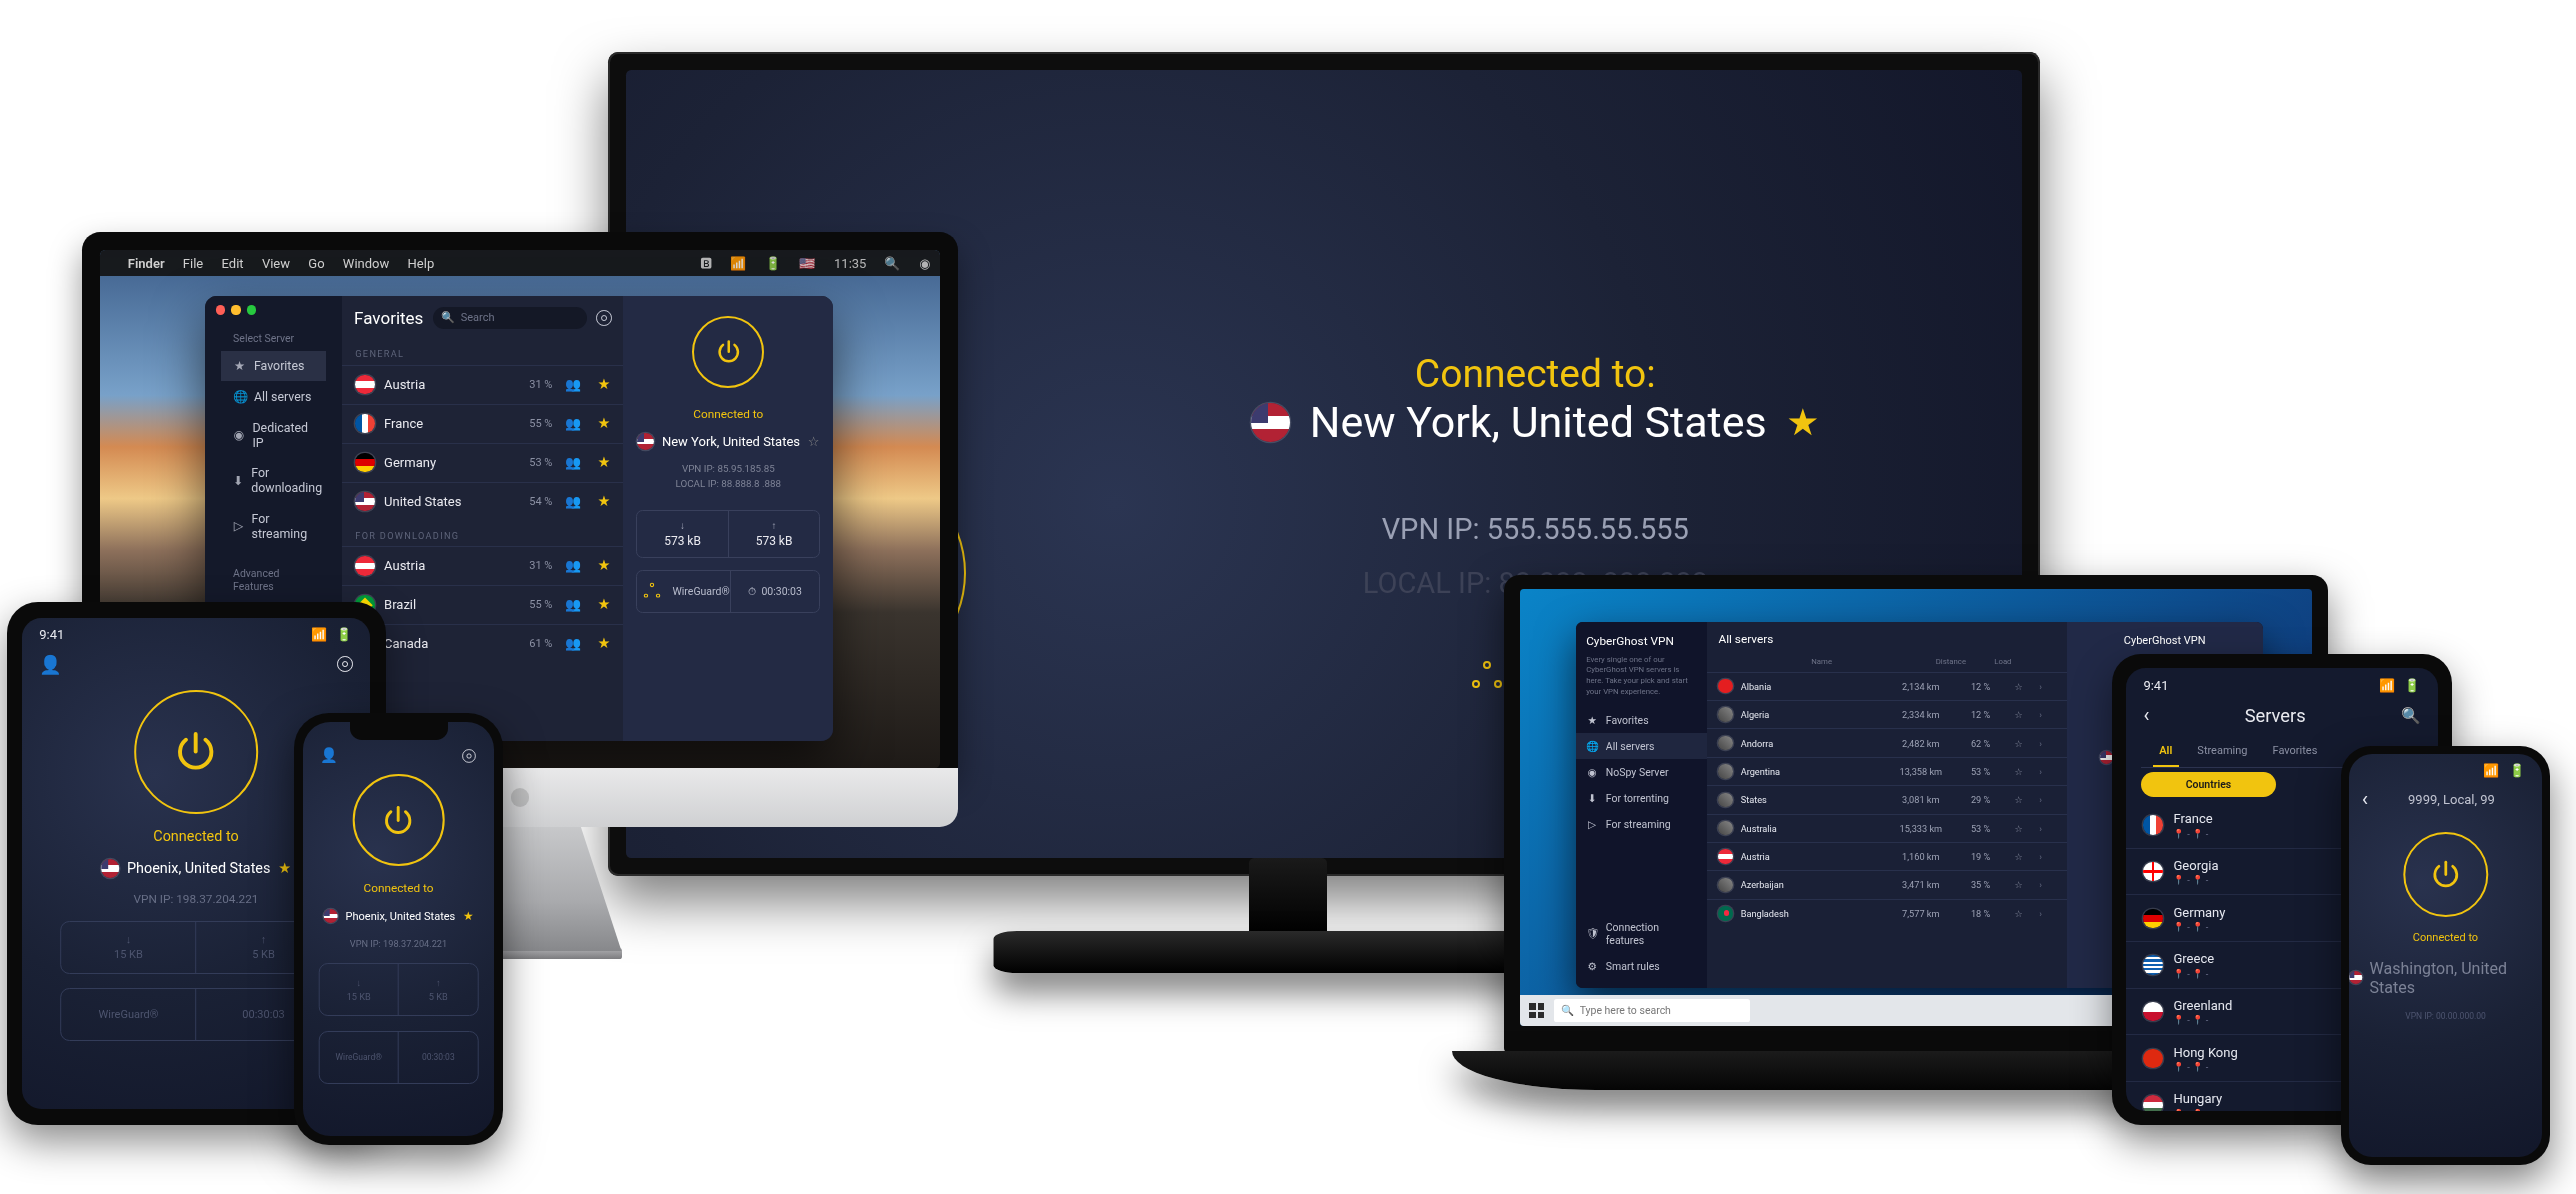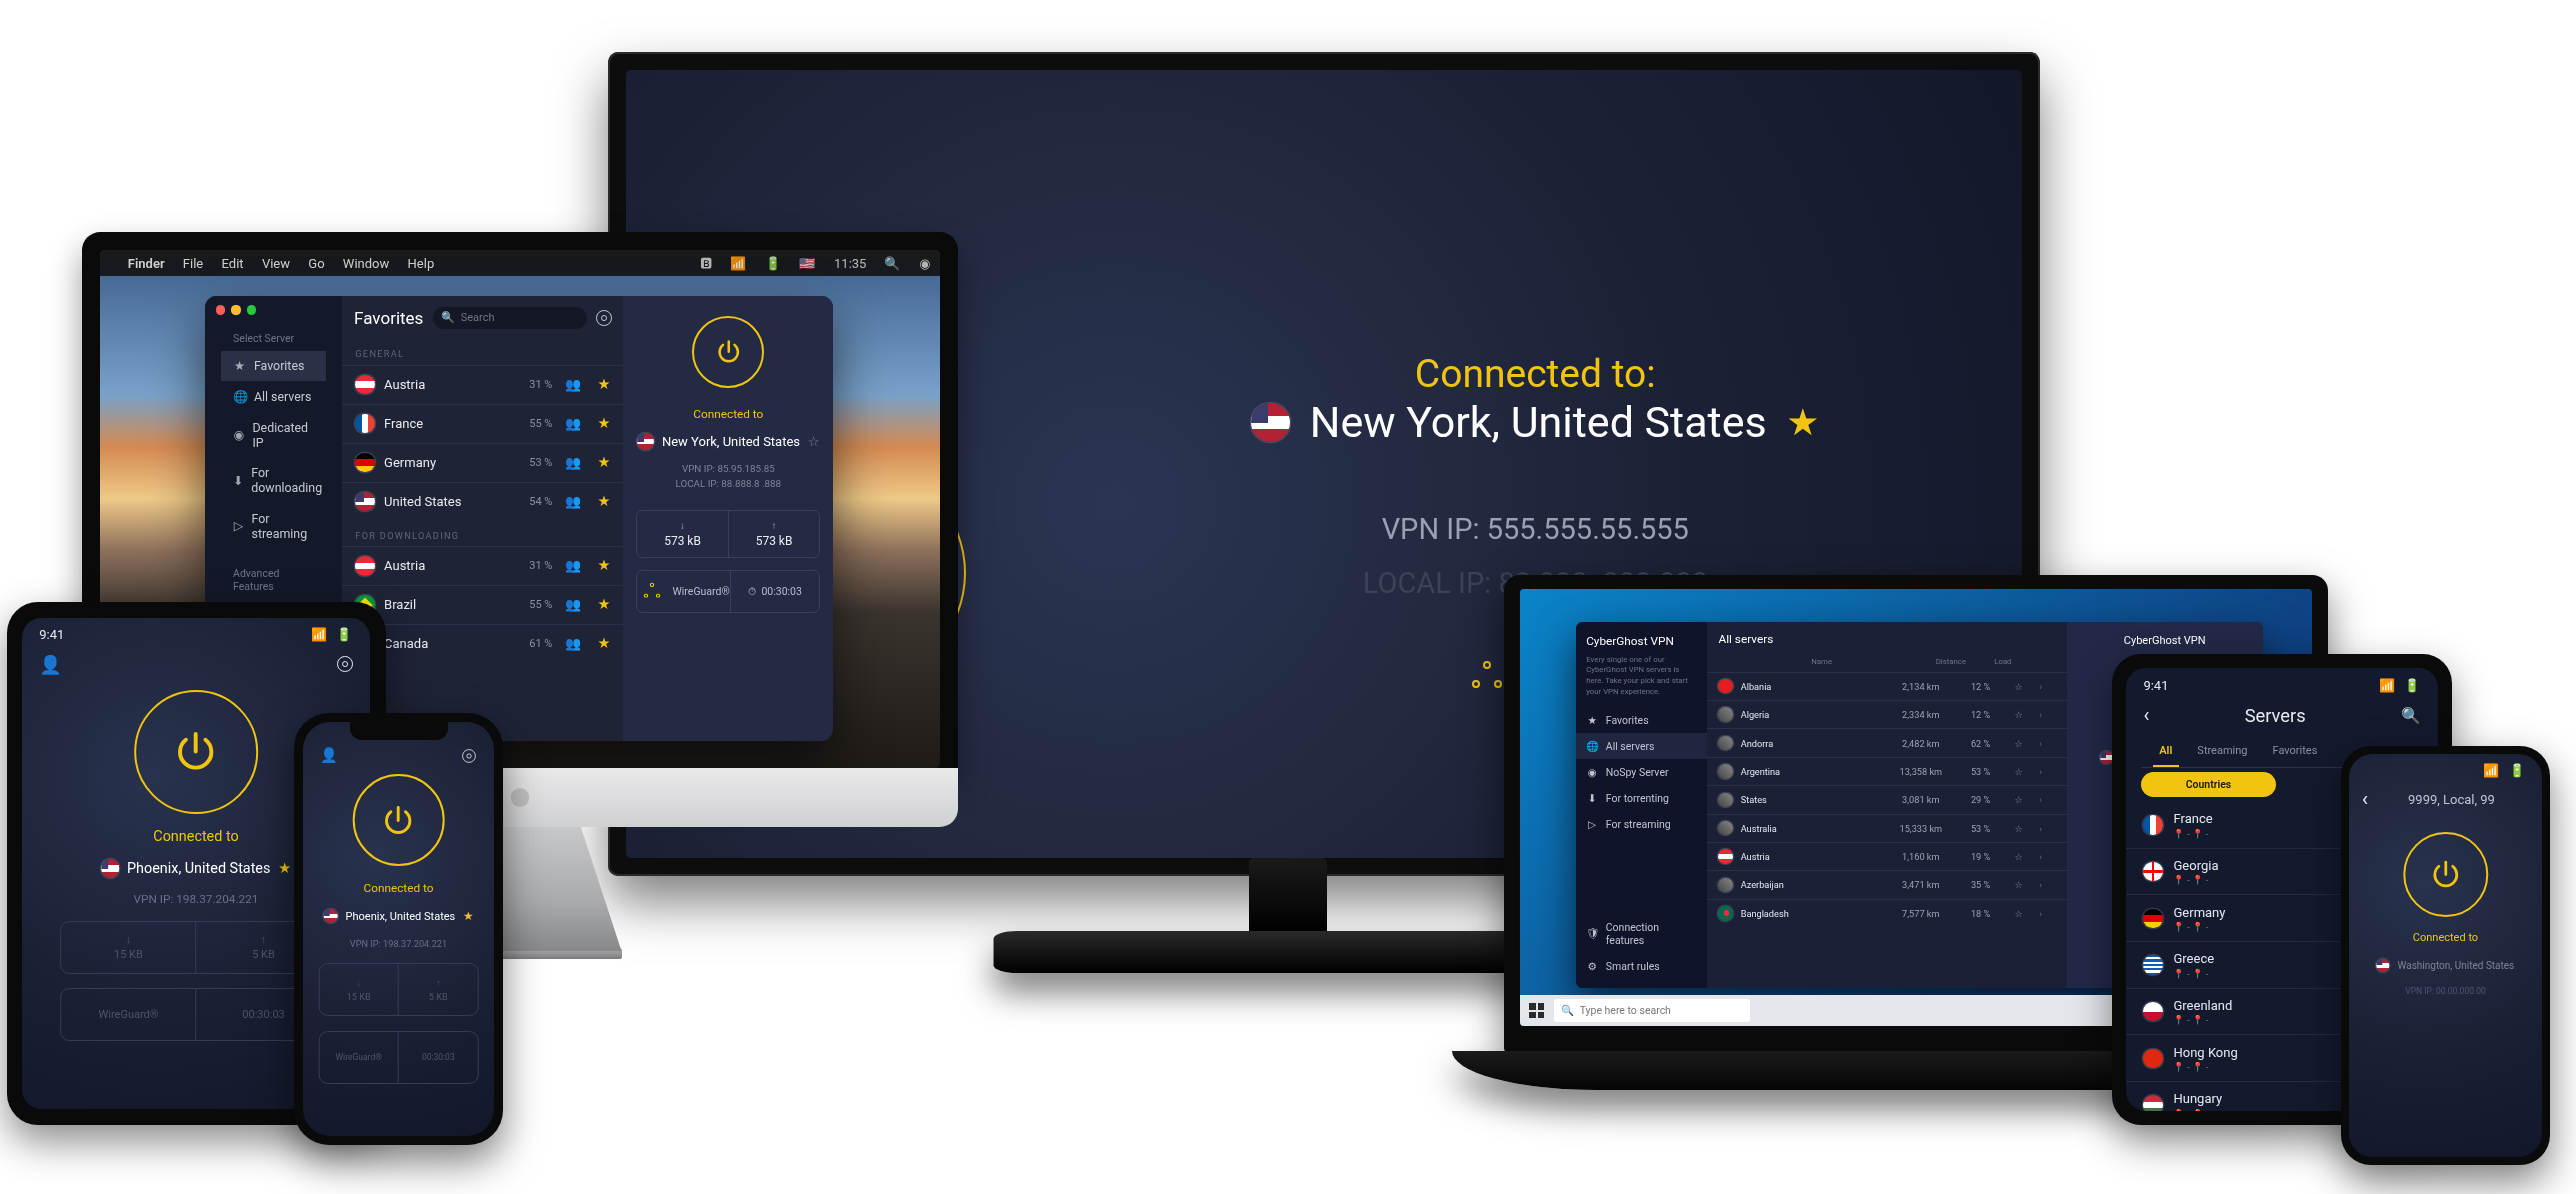--- a/index.html
+++ b/index.html
@@ -934,21 +934,21 @@
     </div>
     <div class="hdr-title">9999, Local, 99</div>
     <div class="center-col">
       <div class="power-ring ring">
         <svg width="33" height="33" viewBox="0 0 24 24">
             <path d="M12 3v9" stroke="#f1c40f" stroke-width="2" stroke-linecap="round" fill="none"></path>
             <path d="M7 6a8 8 0 1 0 10 0" stroke="#f1c40f" stroke-width="2" fill="none" stroke-linecap="round"></path>
           </svg>
       </div>
       <div class="label-conn" style="font-size:11px;">Connected to</div>
-      <div class="loc-line" style="font-size:10px;color:#7c8296;">
+      <div class="loc-line" style="font-size:16px;color:#7c8296;">
         <span class="flag flag-us" style="width:13px;height:13px;"></span>
         <span>Washington, United States</span>
       </div>
       <div class="ip-line" style="font-size:8.5px;color:#4e5570;">VPN IP: 00.00.000.00</div>
     </div>
   </div>
 </div>
 
 
 </body></html>

